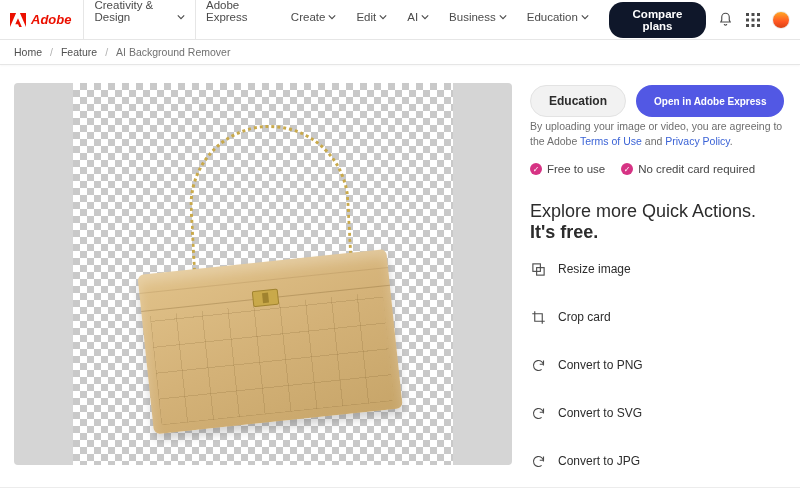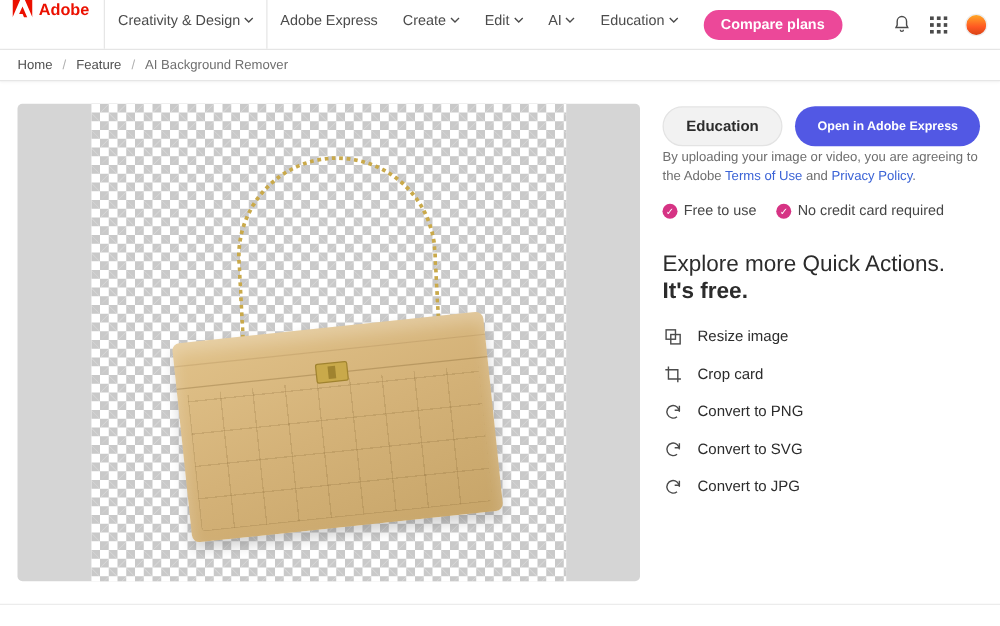--- a/index.html
+++ b/index.html
@@ -1,25 +1,25 @@
 <!DOCTYPE html>
 <html><head>
 <meta charset="utf-8">
 <style>
   * { box-sizing: border-box; margin: 0; padding: 0; }
   body { font-family: -apple-system, "Segoe UI", "Helvetica Neue", Arial, sans-serif; font-size: 12px; color: #2c2c2c; background: #fff; width: 800px; }
   .topbar { display: flex; align-items: center; height: 40px; border-bottom: 1px solid #e6e6e6; padding: 0 10px; }
-  .logo-block { display: flex; align-items: flex-start; gap: 5px; padding-right: 12px; border-right: 1px solid #e6e6e6; height: 100%; }
+  .logo-block { display: flex; align-items: center; gap: 5px; padding-right: 12px; border-right: 1px solid #e6e6e6; height: 100%; font-style: italic; }
   .logo-mark { width: 16px; height: 14px; position: relative; }
   .logo-mark svg { display: block; }
   .logo-text { color: #eb1000; font-weight: 700; font-size: 13px; }
   .nav-item { display: flex; align-items: flex-end; height: 100%; padding: 16px 10px; font-size: 11.5px; color: #4b4b4b; cursor: pointer; }
   .nav-item.divider { border-right: 1px solid #e6e6e6; }
   .chev { margin-left: 3px; }
-  .compare-btn { margin-left: 10px; background: #ec4899; color: #fff; border: none; border-radius: 14px; padding: 6px 14px; font-size: 11.5px; font-weight: 600; cursor: pointer; }
+  .compare-btn { margin-left: 10px; background: #0f172a; color: #fff; border: none; border-radius: 14px; padding: 6px 14px; font-size: 11.5px; font-weight: 600; cursor: pointer; }
   .top-spacer { flex: 1; }
   .top-icon { width: 18px; height: 18px; margin-left: 12px; display:flex; align-items:center; justify-content:center; cursor:pointer; color:#4b4b4b;}
   .avatar { width: 18px; height: 18px; border-radius: 50%; background: linear-gradient(180deg,#ffa726 0%, #ff5722 60%, #d84315 100%); border:1px solid #eee; cursor:pointer;}
   .breadcrumb { display: flex; align-items: flex-start; gap: 8px; font-size: 10.5px; color: #505050; padding: 6px 14px; border-bottom: 1px solid #e6e6e6; box-shadow: 0 1px 2px rgba(0,0,0,0.03);}
   .breadcrumb a { color: #505050; text-decoration: none; cursor:pointer;}
   .breadcrumb .cur { color: #707070; }
   .sep { color: #b0b0b0; }
   .main { display: flex; padding: 18px 14px 12px 14px; gap: 18px; }
   .canvas { width: 498px; height: 382px; background: #d5d5d5; border-radius: 4px; display:flex; align-items:center; justify-content:center; }
   .checker { width: 380px; height: 382px; position: relative;
@@ -48,21 +48,21 @@
   .btn-row { display: flex; gap: 10px; }
   .dl-btn { background:#f2f2f2; border:1px solid #e3e3e3; border-radius: 16px; padding: 8px 18px; font-size: 12px; font-weight:600; color:#2c2c2c; cursor:pointer;}
   .open-btn { background:#5258e4; border:none; color:#fff; border-radius: 16px; padding: 8px 18px; font-size: 10px; font-weight:600; cursor:pointer;}
   .consent { font-size: 10.5px; color:#6e6e6e; margin-top: 2px; line-height:1.45;}
   .consent a { color:#3b63d6; text-decoration:none; cursor:pointer;}
   .badges { display:flex; gap: 16px; margin-top: 14px; font-size: 11.5px; color:#464646; align-items:center;}
   .check { width:12px; height:12px; border-radius:50%; background:#d63384; display:inline-flex; align-items:center; justify-content:center; color:#fff; font-size:8px; margin-right:5px;}
   .badge { display:flex; align-items:center;}
   .explore { margin-top: 26px; font-size: 18px; color:#2c2c2c;}
   .explore .free { font-weight:700;}
-  .qa-list { margin-top: 18px; display:flex; flex-direction:column; gap: 14px;}
+  .qa-list { margin-top: 18px; display:flex; flex-direction:column; gap: 32px;}
   .qa { display:flex; align-items:center; gap: 12px; font-size: 12px; color:#2c2c2c; cursor:pointer;}
   .qa-icon { width:16px; height:16px; display:flex; align-items:center; justify-content:center; color:#4b4b4b;}
   .footer-rule{ height:1px; background:#ececec; margin: 6px 0 0 0;}
 </style>
 </head>
 <body>
 
 <div class="topbar">
   <div class="logo-block">
     <span class="logo-mark">
@@ -90,20 +90,26 @@
         </svg></span>
   </div>
   <div class="nav-item">
     <span>Edit</span>
     <span class="chev"><svg width="8" height="8" viewBox="0 0 10 10">
           <path d="M1 3l4 4 4-4" fill="none" stroke="#4b4b4b" stroke-width="1.4"></path>
         </svg></span>
   </div>
   <div class="nav-item">
     <span>AI</span>
+    <span class="chev"><svg width="8" height="8" viewBox="0 0 10 10">
+          <path d="M1 3l4 4 4-4" fill="none" stroke="#4b4b4b" stroke-width="1.4"></path>
+        </svg></span>
+  </div>
+  <div class="nav-item">
+    <span>Business</span>
     <span class="chev"><svg width="8" height="8" viewBox="0 0 10 10">
           <path d="M1 3l4 4 4-4" fill="none" stroke="#4b4b4b" stroke-width="1.4"></path>
         </svg></span>
   </div>
   <div class="nav-item">
     <span>Education</span>
     <span class="chev"><svg width="8" height="8" viewBox="0 0 10 10">
           <path d="M1 3l4 4 4-4" fill="none" stroke="#4b4b4b" stroke-width="1.4"></path>
         </svg></span>
   </div>

